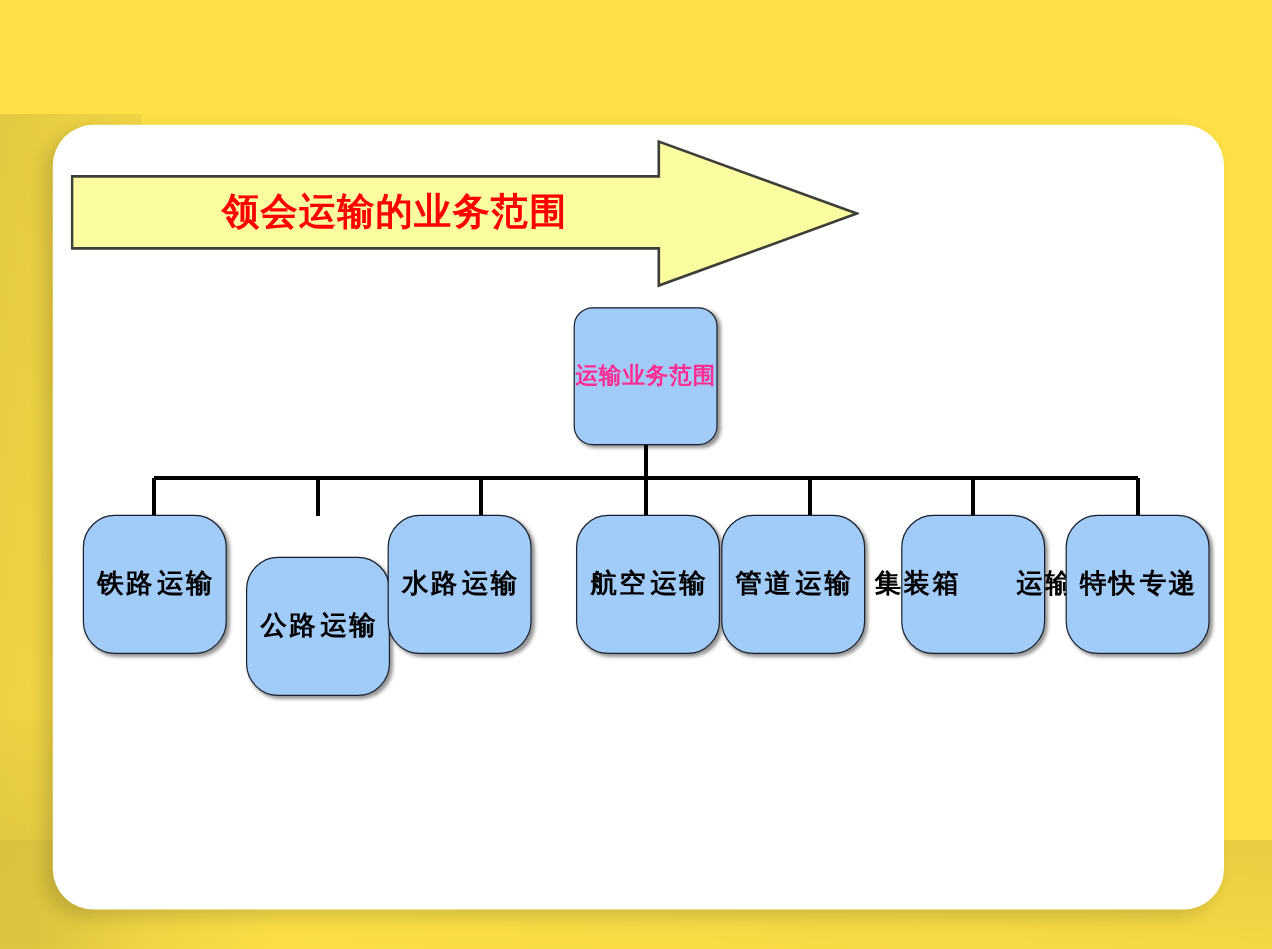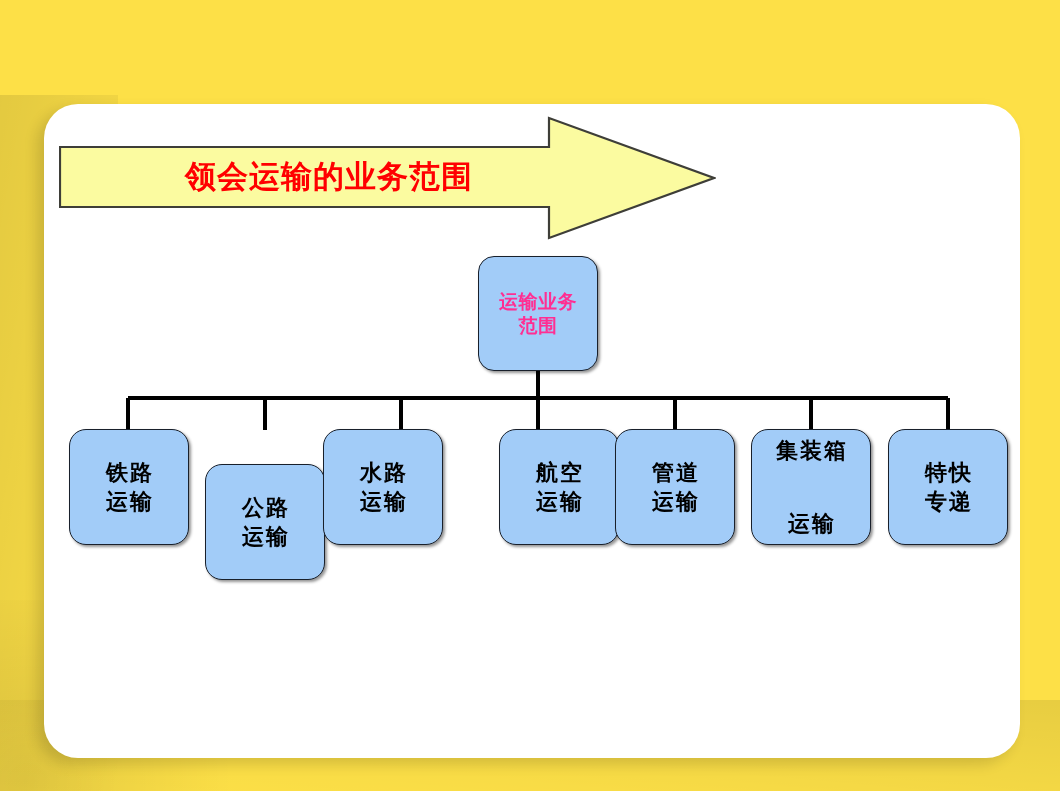--- a/index.html
+++ b/index.html
@@ -105,21 +105,21 @@
   }
 
   
   .node {
     position: absolute;
     box-sizing: border-box;
     background: #a2ccf8;
     border: 1.6px solid #19202b;
     border-radius: 17px;
     display: flex;
-    flex-direction: column;
+    flex-direction: row;
     align-items: center;
     justify-content: center;
     box-shadow: 2px 2px 3px rgba(0,0,0,0.42);
     font-family: "DejaVu Sans", "Liberation Sans", sans-serif;
   }
 
   .node-root {
     left: 478px;
     top: 256px;
     width: 120px;
@@ -131,20 +131,21 @@
     font-size: 19px;
     font-weight: bold;
     line-height: 1.25;
     letter-spacing: 0.5px;
   }
 
   .node-child {
     top: 429px;
     width: 120px;
     height: 116px;
+    border-radius: 27px;
   }
   .node-child .node-line {
     color: #000000;
     font-size: 22px;
     font-weight: bold;
     line-height: 1.34;
     letter-spacing: 2px;
     text-indent: 2px;
   }
 
@@ -199,26 +200,26 @@
   <div class="node node-child" style="left:205px;margin-top:35px;">
     <span class="node-line">公路</span>
     <span class="node-line">运输</span>
   </div>
 
   <div class="node node-child" style="left:323px;">
     <span class="node-line">水路</span>
     <span class="node-line">运输</span>
   </div>
 
-  <div class="node node-child" style="left:499px;">
+  <div class="node node-child" style="left:480px;">
     <span class="node-line">航空</span>
     <span class="node-line">运输</span>
   </div>
 
-  <div class="node node-child" style="left:615px;">
+  <div class="node node-child" style="left:601px;">
     <span class="node-line">管道</span>
     <span class="node-line">运输</span>
   </div>
 
   <div class="node node-child" style="left:751px;gap:44px;">
     <span class="node-line">集装箱</span>
     <span class="node-line">运输</span>
   </div>
 
   <div class="node node-child" style="left:888px;">

